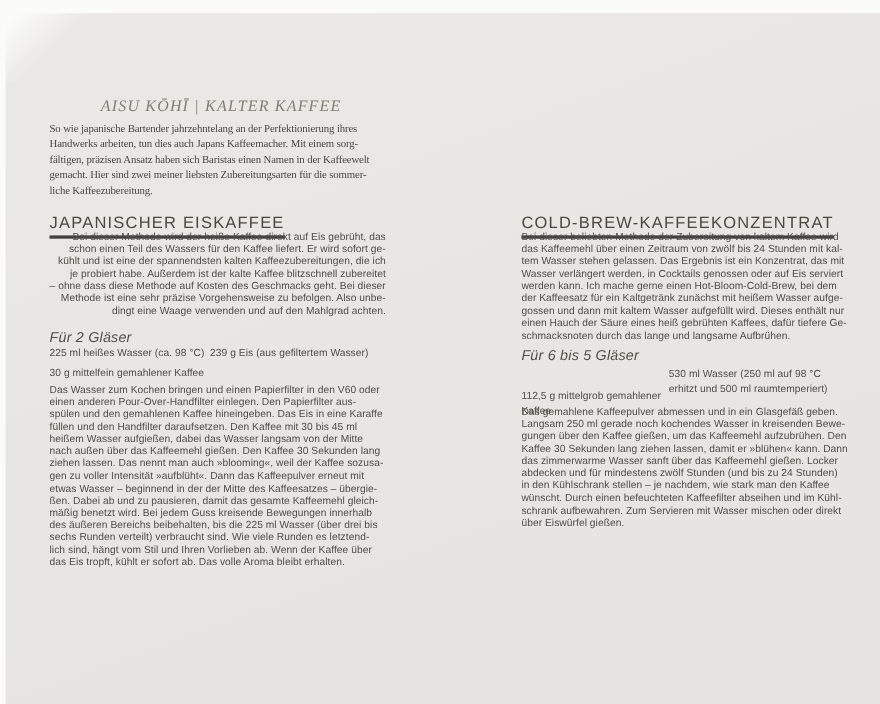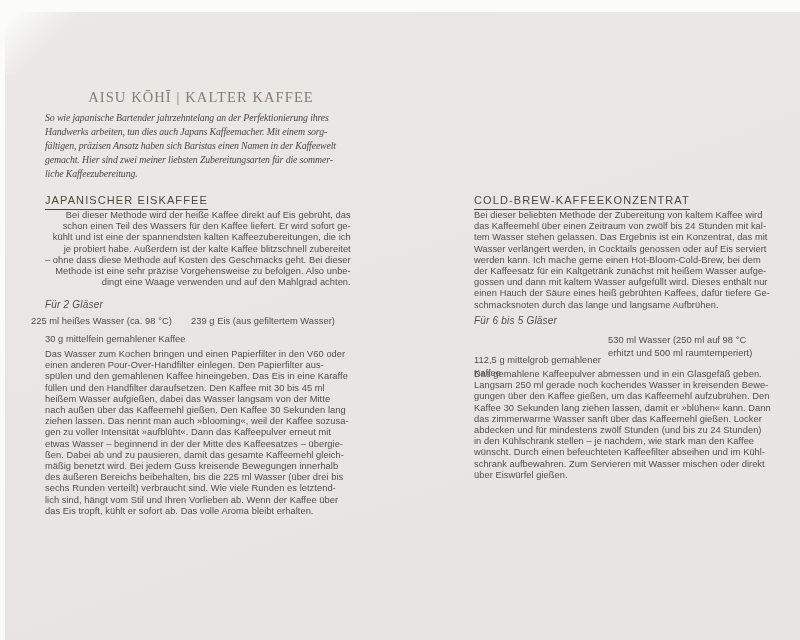--- a/index.html
+++ b/index.html
@@ -34,43 +34,42 @@
     white-space: pre;
   }
   .intro {
     font-family: "Liberation Serif", serif;
     font-size: 9.8px;
     line-height: 14px;
     letter-spacing: -0.12px;
     color: #4b463f;
     white-space: pre;
     margin: 0;
-    font-style: italic;
   }
   .section-heading {
-    font-size: 11px;
+    font-size: 15px;
     font-weight: 400;
     letter-spacing: 1.1px;
     color: #4e473f;
-    border-bottom: 1px solid #404040;
+    border-bottom: 3px solid #404040;
     padding-bottom: 2.5px;
     display: inline-block;
     margin: 0;
     white-space: pre;
   }
   .body-text {
     font-size: 9.3px;
     line-height: 11.2px;
     letter-spacing: 0.05px;
     color: #514d47;
     white-space: pre;
     margin: 0;
   }
   .serving {
-    font-size: 10px;
+    font-size: 13px;
     font-style: italic;
     letter-spacing: 0.2px;
     color: #514d47;
     margin: 0;
     white-space: pre;
   }
   .ingredient {
     font-size: 9.3px;
     line-height: 13.2px;
     letter-spacing: 0.05px;
@@ -78,41 +77,41 @@
     white-space: pre;
     margin: 0;
   }
 </style>
 </head>
 <body>
 
 <div class="paper"></div>
 <div class="corner-light"></div>
 
-<div class="abs title" style="left:44px; top:89px;">AISU KŌHĪ | KALTER KAFFEE</div>
+<div class="abs title" style="left:44px; top:89px;font-style:italic;">AISU KŌHĪ | KALTER KAFFEE</div>
 
 <p class="abs intro" style="left:45px; top:111px;">So wie japanische Bartender jahrzehntelang an der Perfektionierung ihres
 Handwerks arbeiten, tun dies auch Japans Kaffeemacher. Mit einem sorg-
 fältigen, präzisen Ansatz haben sich Baristas einen Namen in der Kaffeewelt
 gemacht. Hier sind zwei meiner liebsten Zubereitungsarten für die sommer-
 liche Kaffeezubereitung.</p>
 
 <h2 class="abs section-heading" style="left:45px; top:194px;">JAPANISCHER EISKAFFEE</h2>
 
 <p class="abs body-text" style="left:45px; top:210px;text-align:right;">Bei dieser Methode wird der heiße Kaffee direkt auf Eis gebrüht, das
 schon einen Teil des Wassers für den Kaffee liefert. Er wird sofort ge-
 kühlt und ist eine der spannendsten kalten Kaffeezubereitungen, die ich
 je probiert habe. Außerdem ist der kalte Kaffee blitzschnell zubereitet
 – ohne dass diese Methode auf Kosten des Geschmacks geht. Bei dieser
 Methode ist eine sehr präzise Vorgehensweise zu befolgen. Also unbe-
 dingt eine Waage verwenden und auf den Mahlgrad achten.</p>
 
 <p class="abs serving" style="left:45px; top:299px;">Für 2 Gläser</p>
 
-<p class="abs ingredient" style="left:31px; top:315px;text-align:center;">225 ml heißes Wasser (ca. 98 °C)</p>
+<p class="abs ingredient" style="left:45px; top:315px;text-align:center;">225 ml heißes Wasser (ca. 98 °C)</p>
 <p class="abs ingredient" style="left:191px; top:315px;">239 g Eis (aus gefiltertem Wasser)</p>
 <p class="abs ingredient" style="left:45px; top:333px;">30 g mittelfein gemahlener Kaffee</p>
 
 <p class="abs body-text" style="left:45px; top:349px;">Das Wasser zum Kochen bringen und einen Papierfilter in den V60 oder
 einen anderen Pour-Over-Handfilter einlegen. Den Papierfilter aus-
 spülen und den gemahlenen Kaffee hineingeben. Das Eis in eine Karaffe
 füllen und den Handfilter daraufsetzen. Den Kaffee mit 30 bis 45 ml
 heißem Wasser aufgießen, dabei das Wasser langsam von der Mitte
 nach außen über das Kaffeemehl gießen. Den Kaffee 30 Sekunden lang
 ziehen lassen. Das nennt man auch »blooming«, weil der Kaffee sozusa-

